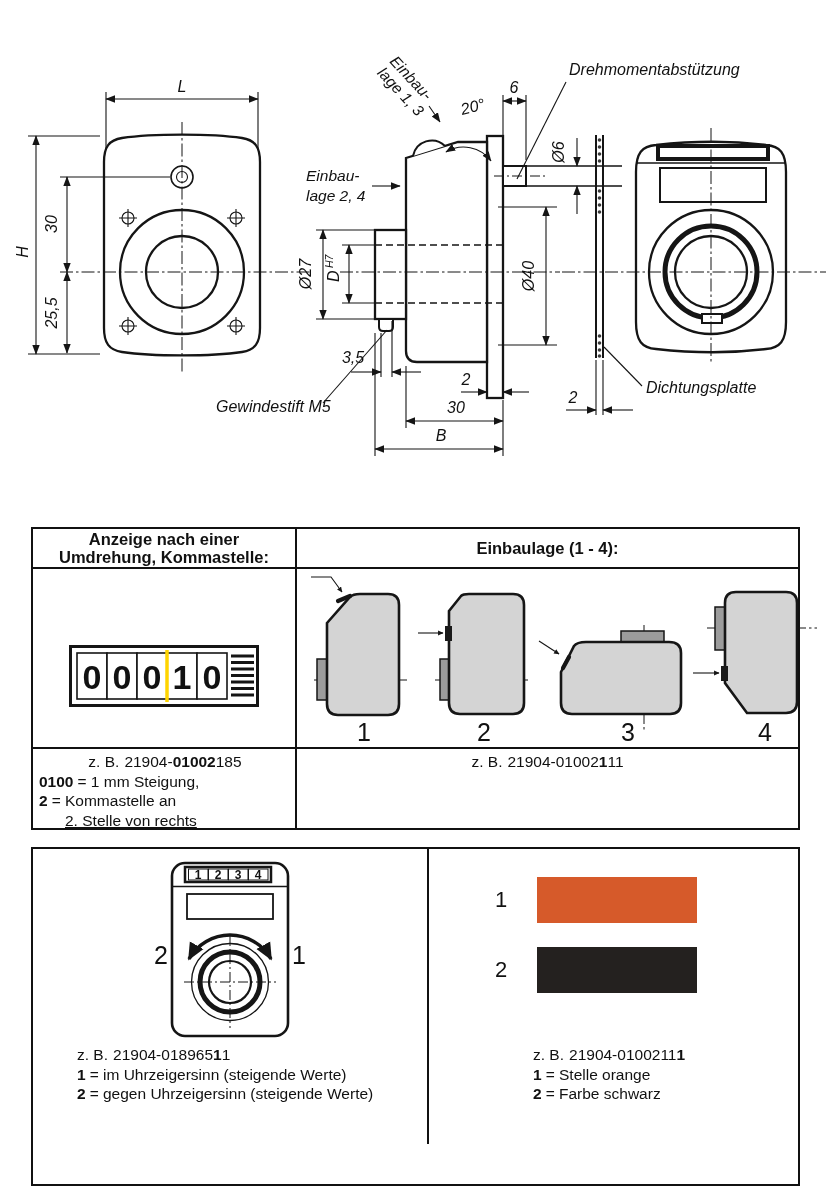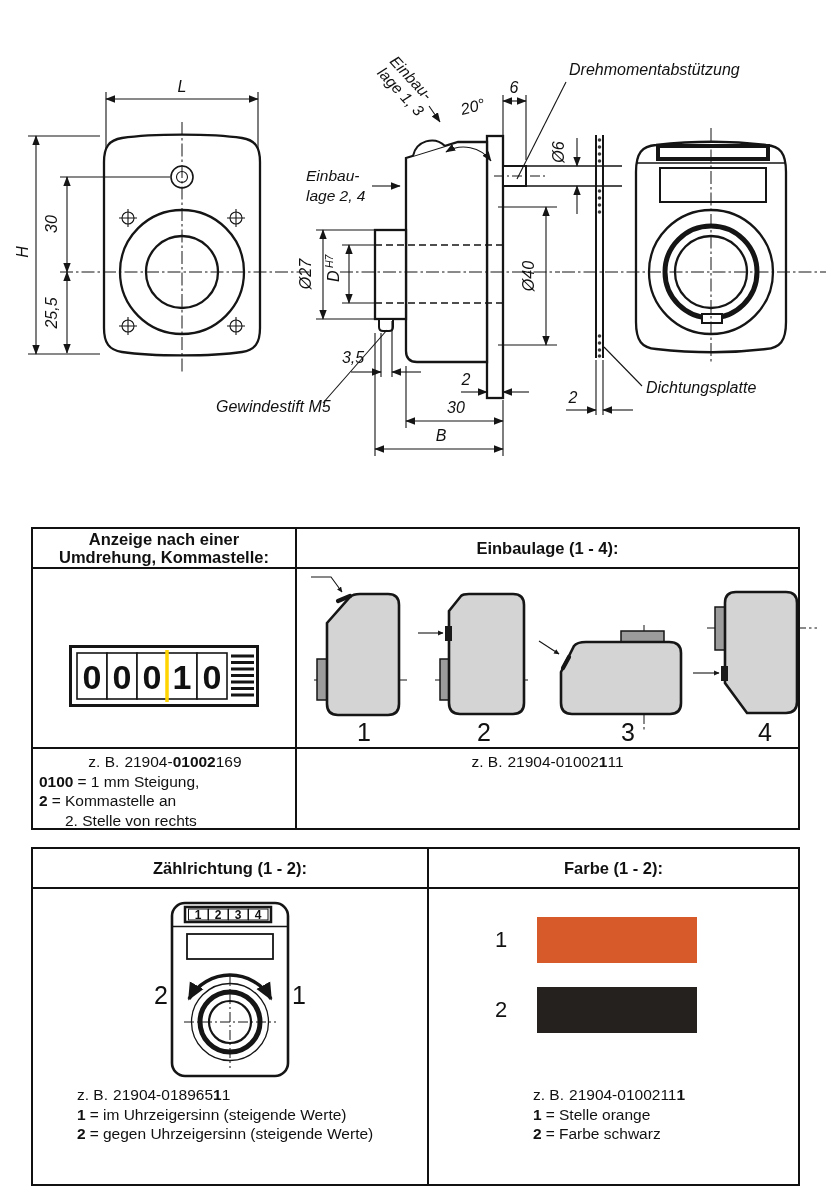--- a/index.html
+++ b/index.html
@@ -44,21 +44,21 @@
   .t2-body { height:295px; }
   .cell { position:relative; }
 
   .ex { font-size:15.5px; line-height:19.5px; }
   .ex b { font-weight:bold;margin-top:12px; }
   .zb { margin-right:5px; }
   .exline b { margin-right:4px; }
   .center { text-align:center; }
 
   #t1-left-foot { padding:3px 4px 0 6px; }
-  #t1-left-foot .indent { padding-left:26px; }
+  #t1-left-foot .indent { padding-left:26px;text-decoration:underline; }
   #t1-right-foot { padding-top:3px; text-align:center; }
 
   #counter-wrap { position:absolute; left:50%; top:76px; transform:translateX(-50%); }
 
   #zr-foot { position:absolute; left:44px; top:196px; }
   #farbe-cell .swlabel { position:absolute; font-size:22px; }
   #farbe-cell .swatch { position:absolute; width:160px; height:46px; }
   #farbe-foot { position:absolute; left:104px; top:196px; }
 </style>
 </head>
@@ -297,44 +297,36 @@
           <path class="dim" d="M396,104 L422,104" stroke-width="2.2" marker-end="url(#ah2)"></path>
           <text class="big" x="468" y="172" text-anchor="middle">4</text>
         </g>
       </svg>
     </div>
   </div>
 
   <div class="row t1-foot">
     <div id="t1-left-foot" class="cell t1L ex">
       <div class="center">
-        <span class="zb">z. B.</span><span>21904-</span><b>01002</b><span>169</span>
+        <span class="zb">z. B.</span><span>21904-</span><b>01002</b><span>185</span>
       </div>
       <div class="exline"><b>0100</b><span>= 1 mm Steigung,</span></div>
       <div class="exline"><b>2</b><span>= Kommastelle an</span></div>
       <div class="exline indent"><span>2. Stelle von rechts</span></div>
     </div>
     <div id="t1-right-foot" class="cell t1R ex">
       <div>
         <span class="zb">z. B.</span><span>21904-01002</span><b>1</b><span>11</span>
       </div>
     </div>
   </div>
 </div>
 
 
 <div id="t2" class="tbl">
-  <div class="row hrow">
-    <div class="hcell t2L">
-      <span>Zählrichtung (1 - 2):</span>
-    </div>
-    <div class="hcell t2R">
-      <span>Farbe (1 - 2):</span>
-    </div>
-  </div>
 
   <div class="row t2-body">
 
     <div class="cell t2L">
       <svg width="394" height="194" viewBox="0 0 394 194" style="display:block">
         <rect x="139" y="14" width="116" height="173" rx="13" fill="#fff" stroke="#151515" stroke-width="2.6"></rect>
         <rect x="152" y="18" width="86" height="15" fill="#fff" stroke="#151515" stroke-width="2.5"></rect>
         <g stroke="#151515" stroke-width="1" fill="#fff">
           <rect x="155.5" y="20" width="19.5" height="11"></rect>
             <rect x="175.5" y="20" width="19.5" height="11"></rect>

